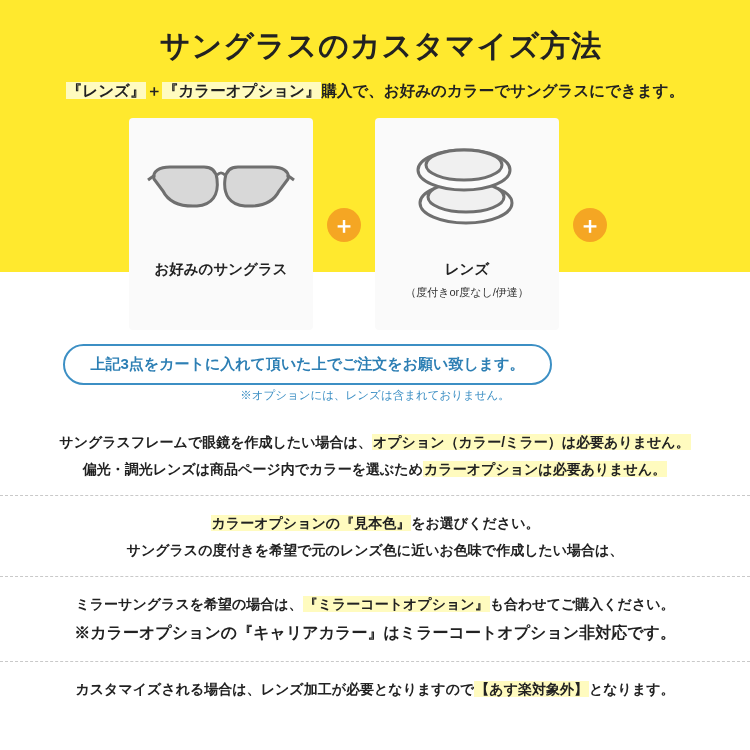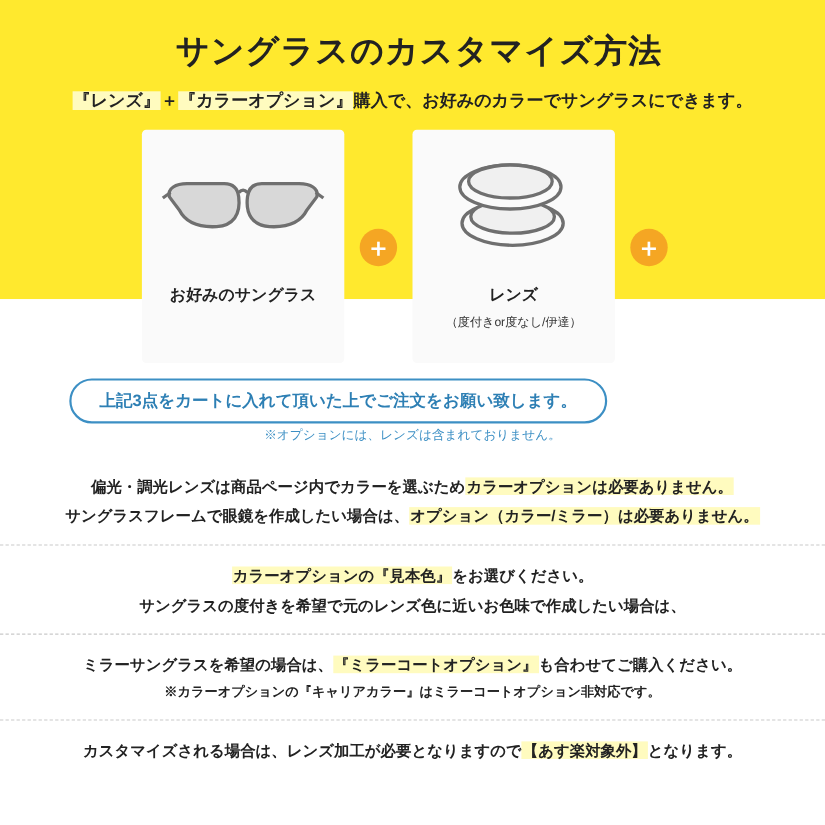--- a/index.html
+++ b/index.html
@@ -159,21 +159,21 @@
     border-top: 1px dashed #c9c9c9;
   }
   .line {
     font-size: 14px;
     font-weight: bold;
     color: #222;
     line-height: 1.9;
     white-space: nowrap;
   }
   .line.sm {
-    font-size: 12px;
+    font-size: 16px;
     font-weight: bold;
   }
 </style>
 </head>
 <body>
 
 <div class="hero">
   <div class="hero-title">サングラスのカスタマイズ方法</div>
   <div class="hero-sub">
     <span class="hl">『レンズ』</span><span>＋</span><span class="hl">『カラーオプション』</span><span>購入で、お好みのカラーでサングラスにできます。</span>
@@ -228,24 +228,24 @@
 
 <div class="pill-wrap">
   <div class="pill">上記3点をカートに入れて頂いた上でご注文をお願い致します。</div>
 </div>
 <div class="note-small">※オプションには、レンズは含まれておりません。</div>
 
 <div class="blocks">
 
   <div class="block">
     <div class="line">
+      <span>サングラスフレームで眼鏡を作成したい場合は、</span><span class="hl">オプション（カラー/ミラー）は必要ありません。</span>
+    </div>
+    <div class="line">
       <span>偏光・調光レンズは商品ページ内でカラーを選ぶため</span><span class="hl">カラーオプションは必要ありません。</span>
-    </div>
-    <div class="line">
-      <span>サングラスフレームで眼鏡を作成したい場合は、</span><span class="hl">オプション（カラー/ミラー）は必要ありません。</span>
     </div>
   </div>
 
   <div class="block">
     <div class="line">
       <span class="hl">カラーオプションの『見本色』</span><span>をお選びください。</span>
     </div>
     <div class="line">
       <span>サングラスの度付きを希望で元のレンズ色に近いお色味で作成したい場合は、</span>
     </div>

